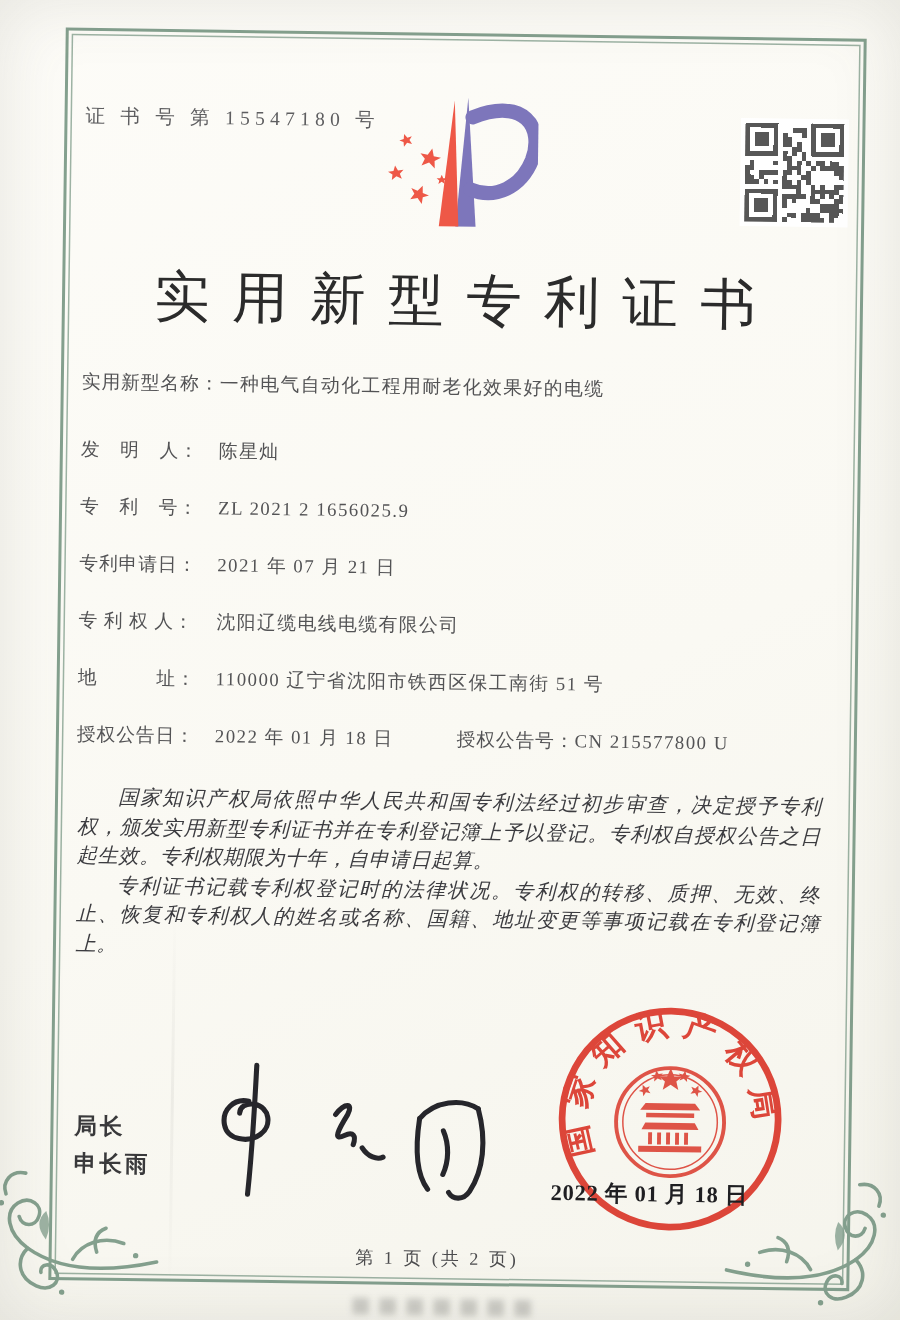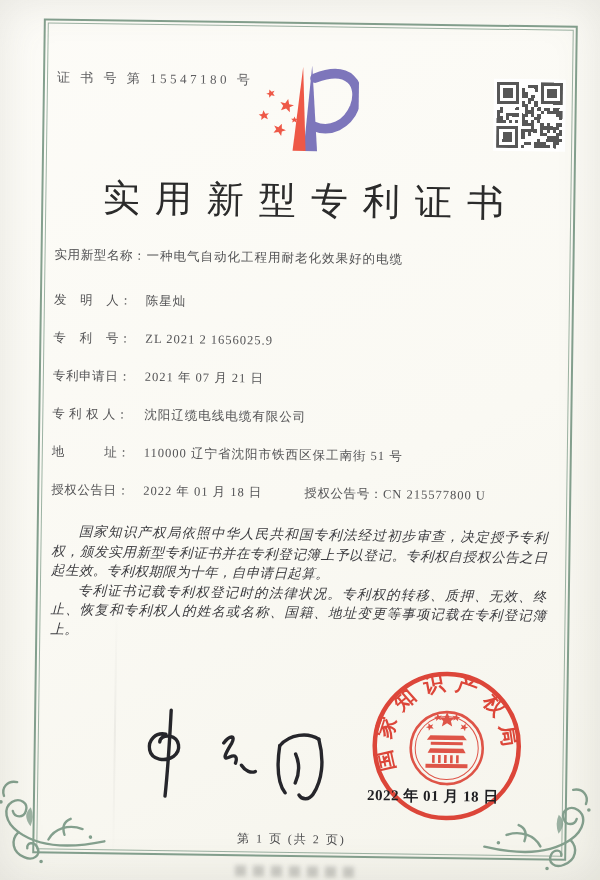--- a/index.html
+++ b/index.html
@@ -400,20 +400,24 @@
           <span>授权公告号：</span>
           <span class="fvalue">CN 215577800 U</span>
         </div>
       </div>
 
       <div class="paras">
         <p>国家知识产权局依照中华人民共和国专利法经过初步审查，决定授予专利权，颁发实用新型专利证书并在专利登记簿上予以登记。专利权自授权公告之日起生效。专利权期限为十年，自申请日起算。</p>
         <p>专利证书记载专利权登记时的法律状况。专利权的转移、质押、无效、终止、恢复和专利权人的姓名或名称、国籍、地址变更等事项记载在专利登记簿上。</p>
       </div>
 
+      <div class="officer">
+        <div>局长</div>
+        <div>申长雨</div>
+      </div>
 
       <svg class="signature" viewBox="0 0 200 100" fill="none" stroke="#26262b" stroke-width="3.4" stroke-linecap="round">
         <path d="M28,30 C18,28 10,36 12,46 C14,56 28,58 36,52 C44,46 42,34 32,32 C26,31 22,34 22,38"></path>
         <path d="M33,6 C32,30 31,60 28,92"></path>
         <path d="M86,38 C92,30 98,30 94,38 C88,48 84,56 92,52 C98,49 100,52 98,58"></path>
         <path d="M104,60 C108,66 114,68 118,66"></path>
         <path d="M142,40 C152,28 170,26 181,33"></path>
         <path d="M142,40 C139,62 141,78 148,87"></path>
         <path d="M181,33 C187,54 185,74 176,88 C172,94 165,94 162,89"></path>
         <path d="M158,48 C162,57 162,68 158,77"></path>

